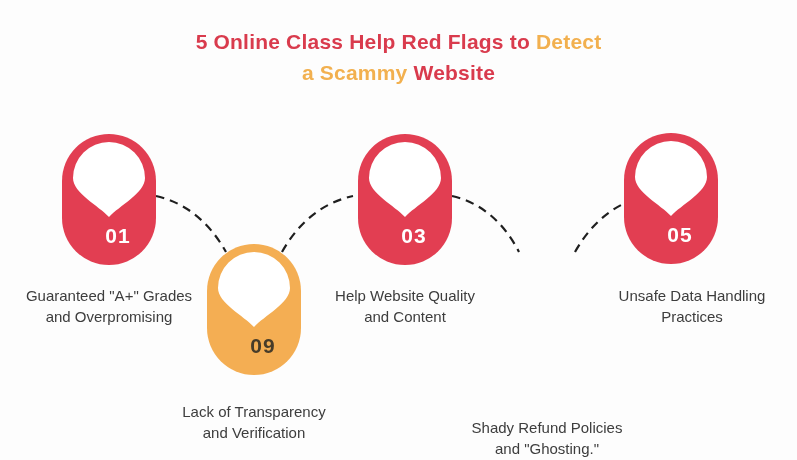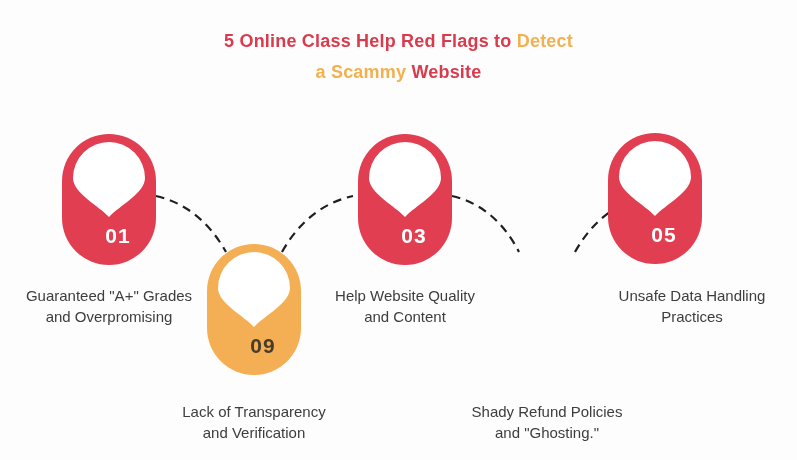--- a/index.html
+++ b/index.html
@@ -18,21 +18,21 @@
   body{font-family:"Liberation Sans", sans-serif;}
   .canvas{
     position:relative;
     width:797px;height:460px;
     background:var(--bg);
     overflow:hidden;
   }
   .title{
     position:absolute;top:26px;left:0;right:0;
     text-align:center;
-    font-size:18px;font-weight:700;line-height:31px;
+    font-size:21px;font-weight:700;line-height:31px;
     letter-spacing:.2px;
   }
   .t-red{color:var(--title-red);}
   .t-yellow{color:var(--title-yellow);}
   .connector-layer{
     position:absolute;left:0;top:0;width:797px;height:460px;
   }
   .connector-layer path{
     fill:none;
     stroke:var(--connector);
@@ -50,32 +50,32 @@
     position:absolute;left:0;right:0;top:90px;
     text-align:center;
     font-size:21px;font-weight:700;letter-spacing:1px;
   }
   .pin-red .pin-number{color:var(--num-on-red);}
   .pin-yellow .pin-number{color:var(--num-on-yellow);}
   .pin-1{left:62px;top:134px;}
   .pin-2{left:207px;top:244px;}
   .pin-3{left:358px;top:134px;}
   .pin-4{left:500px;top:244px;}
-  .pin-5{left:608px;top:133px;}
+  .pin-5{left:624px;top:133px;}
   .step-label{
     position:absolute;width:230px;
     text-align:center;
     font-size:15px;line-height:21px;
     color:var(--text);
     white-space:pre-line;
   }
   .label-1{left:-6px;top:285px;}
   .label-2{left:139px;top:401px;}
   .label-3{left:290px;top:285px;}
-  .label-4{left:432px;top:401px;}
+  .label-4{left:432px;top:417px;}
   .label-5{left:577px;top:285px;}
 </style>
 </head>
 <body>
 
 <div class="canvas">
 
   <div class="title">
     <div><span class="t-red">5 Online Class Help Red Flags to </span><span class="t-yellow">Detect</span></div>
     <div><span class="t-yellow">a Scammy </span><span class="t-red">Website</span></div>

